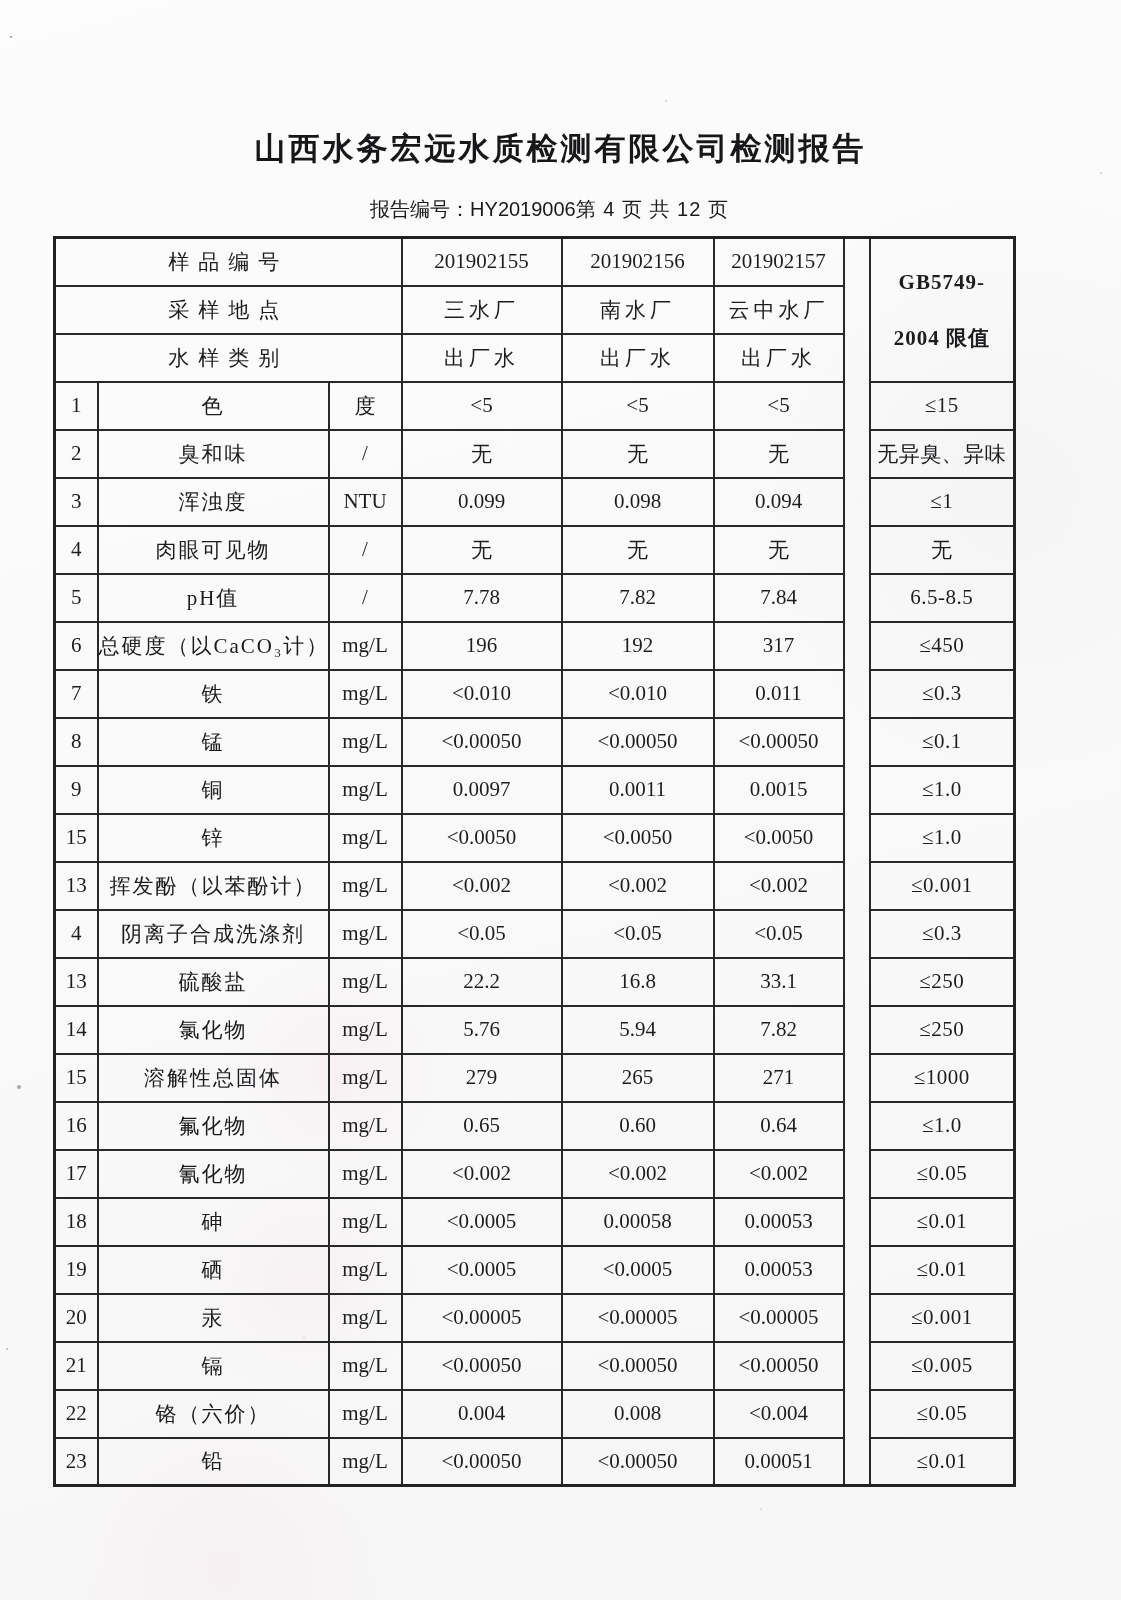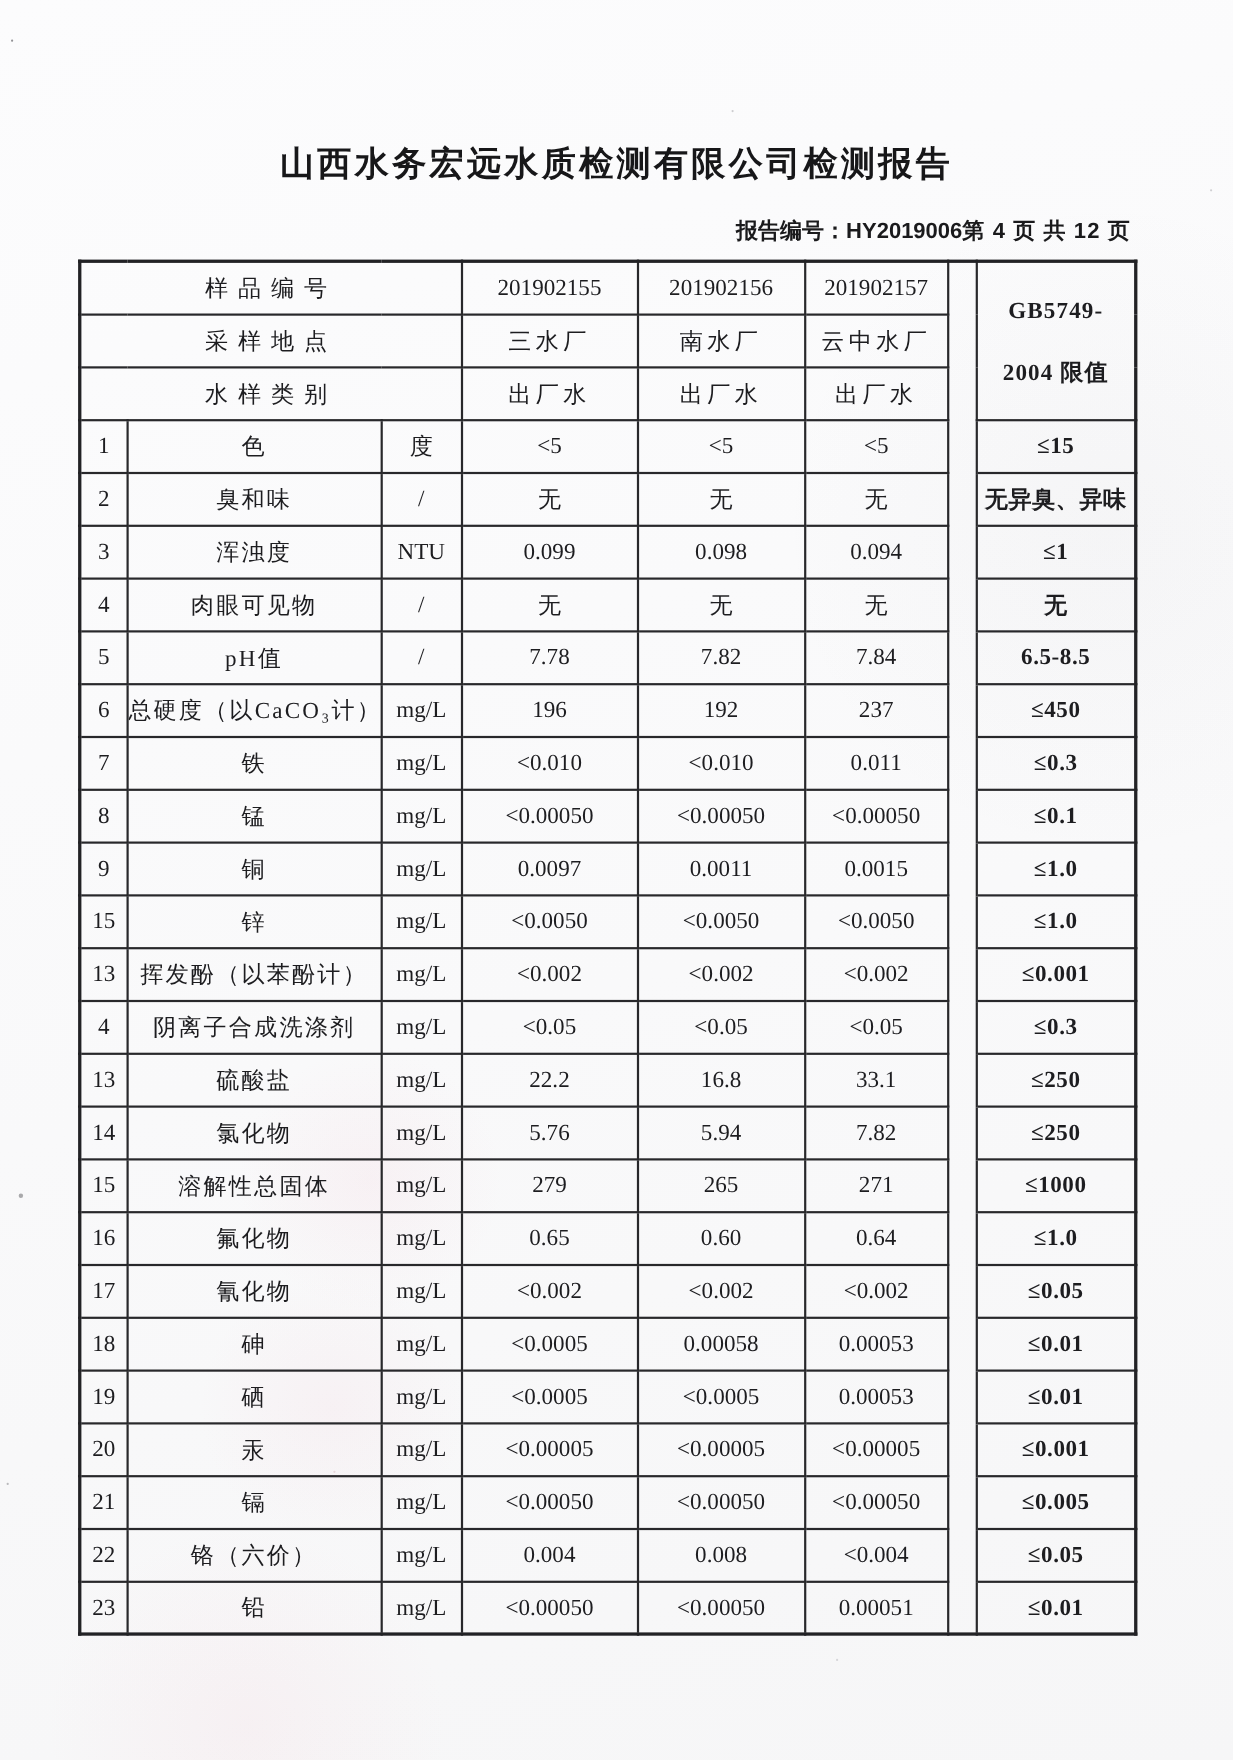--- a/index.html
+++ b/index.html
@@ -42,35 +42,35 @@
     text-align: center;
     font-family: "Liberation Sans", "DejaVu Sans", sans-serif;
     font-weight: bold;
     font-size: 31px;
     letter-spacing: 3px;
     color: #171719;
   }
 
   .meta-row {
     display: flex;
-    justify-content: flex-end;
+    justify-content: center;
     align-items: baseline;
     margin: 26px 93px 13px 71px;
     font-family: "Liberation Sans", "DejaVu Sans", sans-serif;
-    font-weight: bold;
+    font-weight: normal;
     font-size: 20px;
     color: #1a1a1c;
   }
   .meta-row .page-indicator { letter-spacing: 1px; }
 
   table.report {
     border-collapse: collapse;
     table-layout: fixed;
     width: 960px;
-    margin-left: 71px;
+    margin-left: 53px;
     border: 3px solid #222225;
   }
   table.report td {
     border: 2px solid #28282b;
     text-align: center;
     vertical-align: middle;
     padding: 0;
     font-size: 21px;
     overflow: hidden;
     white-space: nowrap;
@@ -90,21 +90,21 @@
 
   td.row-no { font-size: 20px; }
 
   td.pname {
     text-align: left;
     padding-left: 13px;
     letter-spacing: 2px;
     font-size: 20px;
   }
 
-  td.limit { font-size: 20px; letter-spacing: 0.5px; font-weight: bold; }
+  td.limit { font-size: 20px; letter-spacing: 0.5px; }
 
   
   td.spacer {
     border-top: none !important;
     border-bottom: none !important;
   }
 
   td.limit-head { font-size: 22px; }
   td.limit-head span { display: block; line-height: 56px; letter-spacing: 1px; font-weight: bold; }
 </style>
@@ -209,21 +209,21 @@
           <td class="num">7.84</td>
           <td class="spacer"></td>
           <td class="num limit">6.5-8.5</td>
         </tr>
         <tr>
           <td class="num row-no">6</td>
           <td class="pname">总硬度（以CaCO₃计）</td>
           <td class="num">mg/L</td>
           <td class="num">196</td>
           <td class="num">192</td>
-          <td class="num">237</td>
+          <td class="num">317</td>
           <td class="spacer"></td>
           <td class="num limit">≤450</td>
         </tr>
         <tr>
           <td class="num row-no">7</td>
           <td class="pname">铁</td>
           <td class="num">mg/L</td>
           <td class="num">&lt;0.010</td>
           <td class="num">&lt;0.010</td>
           <td class="num">0.011</td>

